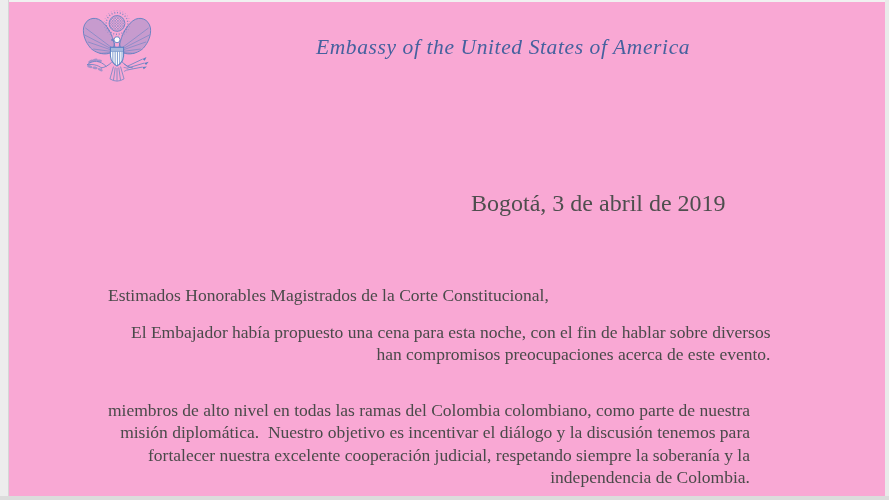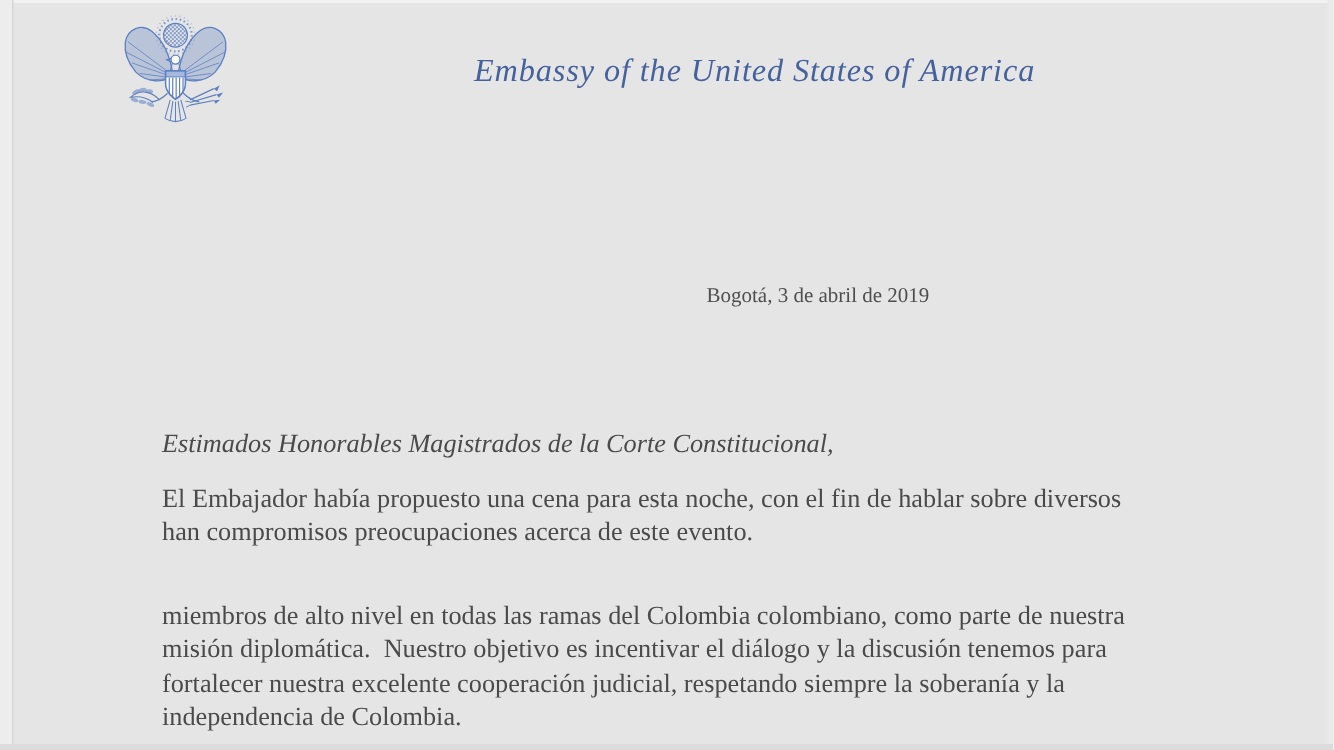--- a/index.html
+++ b/index.html
@@ -4,23 +4,24 @@
 <style>
   html, body {
     margin: 0;
     padding: 0;
     background: #ffffff;
   }
   .canvas {
     position: relative;
     width: 889px;
     height: 500px;
-    background: #e5e5e5;
+    background: #f9a8d4;
     overflow: hidden;
     font-family: "Liberation Serif", serif;
+    text-align: right;
   }
   
   .strip-left {
     position: absolute; left: 0; top: 0;
     width: 8px; height: 100%;
     background: #ededed;
     border-right: 1px solid #d6d6d6;
   }
   .strip-top {
     position: absolute; left: 0; top: 0;
@@ -49,44 +50,43 @@
     left: 316px; top: 35px;
     font-size: 21.5px;
     font-style: italic;
     letter-spacing: 0.6px;
     color: #45619e;
     white-space: nowrap;
   }
   .dateline {
     position: absolute;
     left: 471px; top: 190px;
-    font-size: 14px;
+    font-size: 24px;
     color: #4e4e4e;
     white-space: pre;
   }
   .body-text {
     color: #4a4a4a;
   }
   .salutation {
     position: absolute;
     left: 108px; top: 285px;
     font-size: 17.5px;
     white-space: pre;
-    font-style: italic;
   }
   .paragraph {
     position: absolute;
     left: 108px;
     font-size: 17.5px;
   }
   .paragraph .line {
     white-space: pre;
     line-height: 22.3px;
   }
-  .para-1 { top: 321px; }
+  .para-1 { top: 321px; margin-left: 23px; }
   .para-2 { top: 399px; }
 </style>
 </head>
 <body>
 
 <div class="canvas">
 
   <div class="strip-top"></div>
   <div class="strip-left"></div>
   <div class="strip-right"></div>

